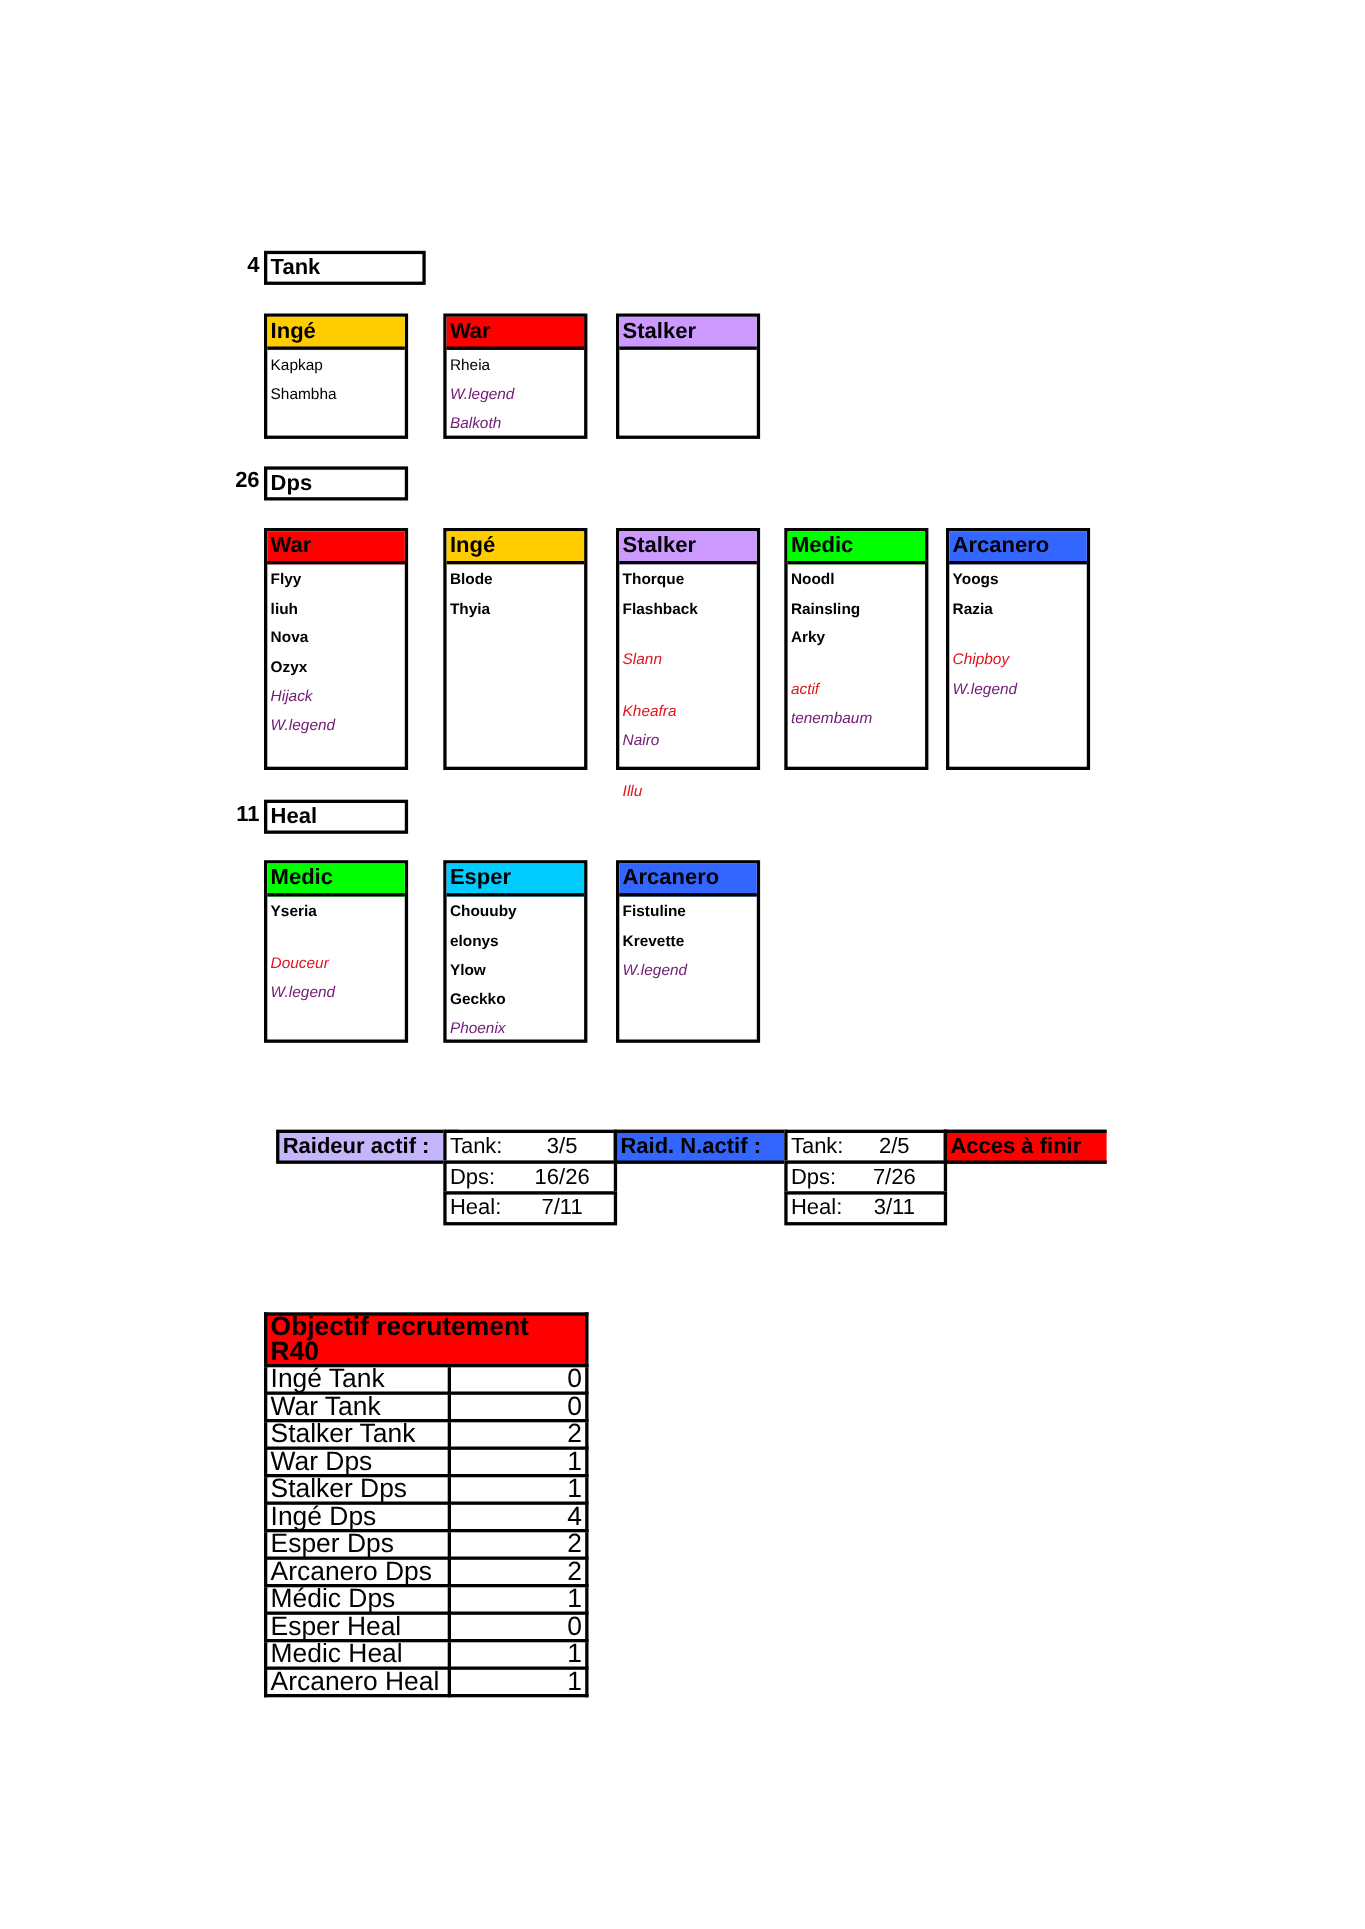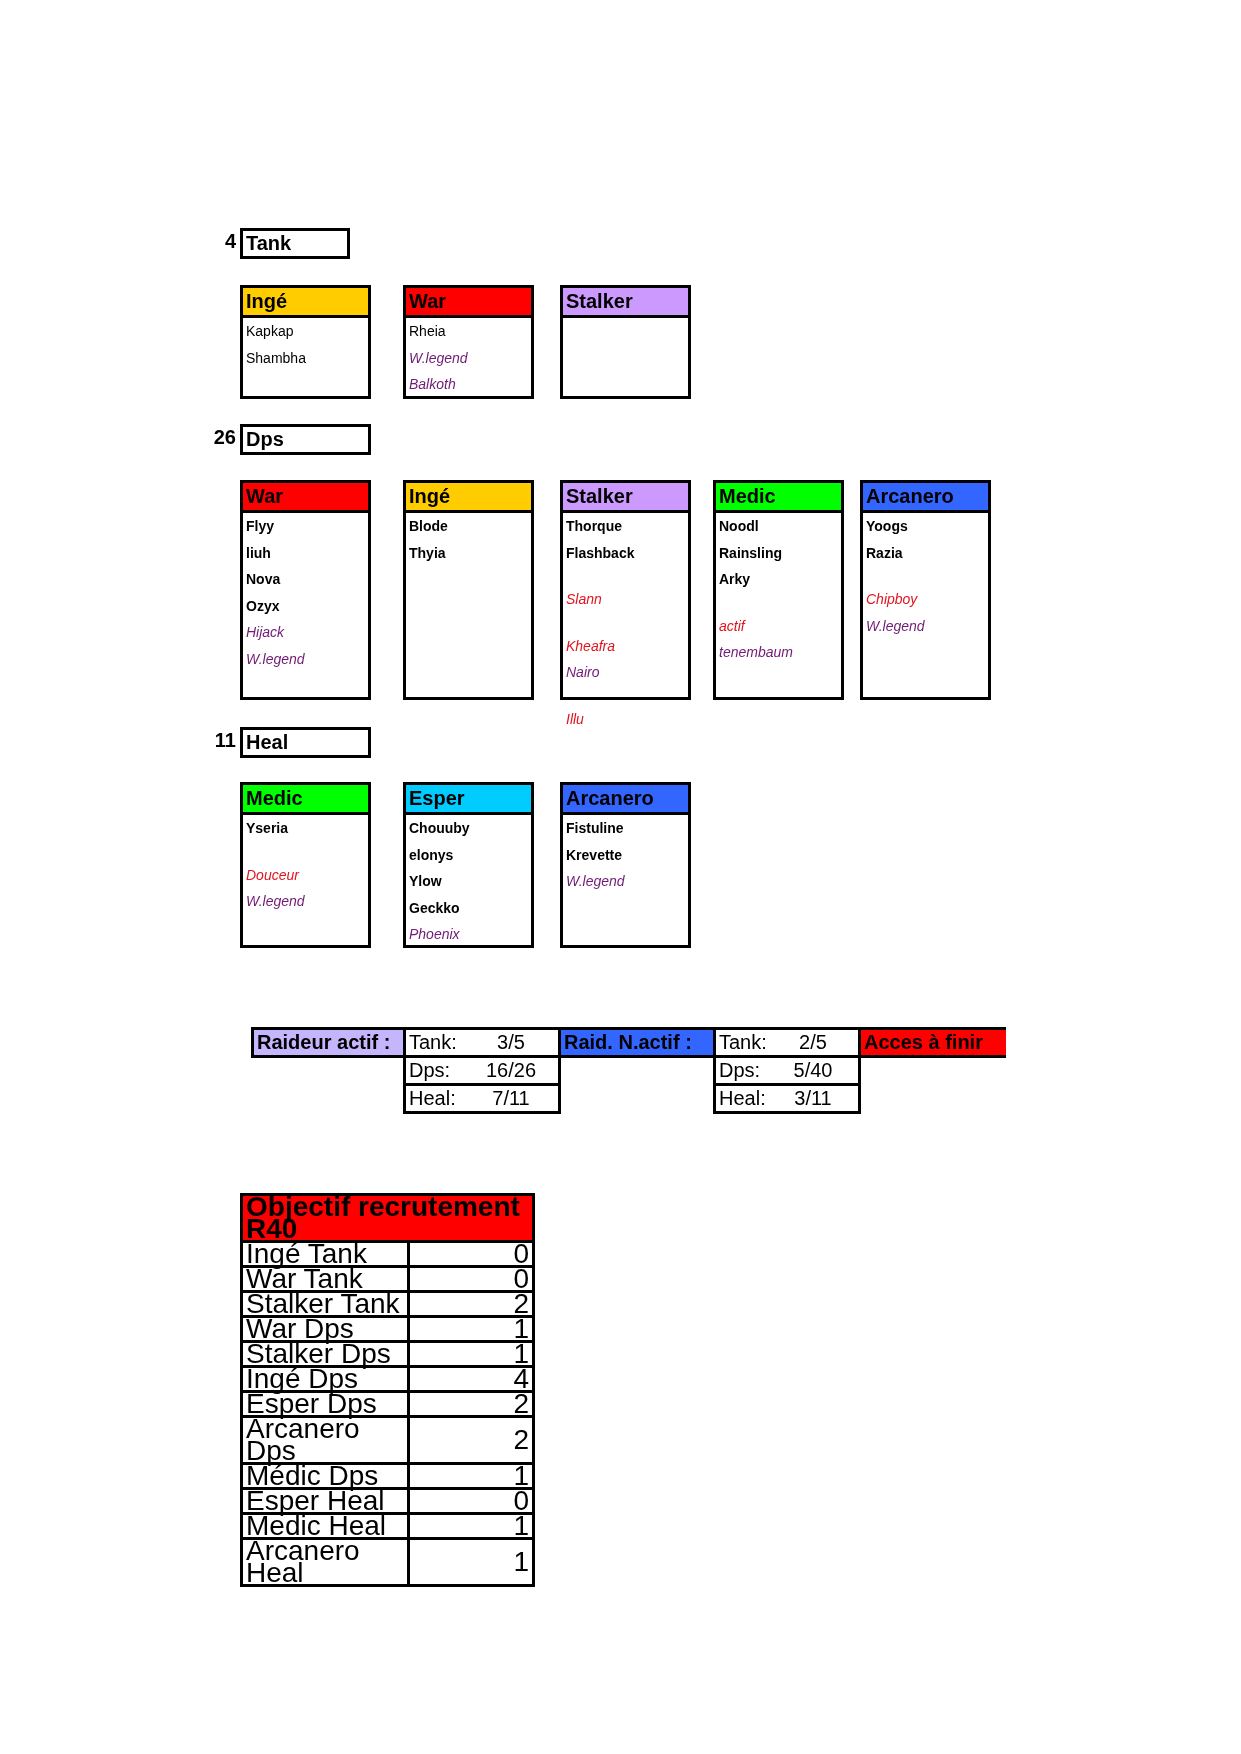--- a/index.html
+++ b/index.html
@@ -14,29 +14,29 @@
                line-height:26px; padding-left:3px; box-sizing:content-box; }
   .card .item { font-size:14px; line-height:26.5px; padding-left:3px; white-space:nowrap; }
   .item.bold { font-weight:bold; }
   .item.red { color:#e0141e; font-style:italic;margin-top:20px; }
   .item.blue { color:#701a75; font-style:italic; }
   .cond { font-family:"Liberation Sans", sans-serif; font-stretch:condensed; }
   .sumcell { border:3px solid #000; height:31px; font-size:20px; line-height:25px; padding-left:3px;
              background:#fff; white-space:nowrap; }
   .sumcell .v { position:absolute; text-align:center; }
   .obj-table { border-collapse:collapse; }
-  .obj-table td { border:3px solid #000; font-size:28px; height:22px; line-height:22px; padding:0 3px; }
+  .obj-table td { border:3px solid #000; font-size:24px; height:22px; line-height:22px; padding:0 3px; }
   .obj-table td.num { text-align:right; }
   .obj-hdr { background:#ff0000; font-weight:bold; }
 </style>
 </head>
 <body>
 
 <div class="abs count" style="left:196px;top:230px;">4</div>
-<div class="abs label-box" style="left:240px;top:228px;width:110px;">Tank</div>
+<div class="abs label-box" style="left:240px;top:228px;width:147px;">Tank</div>
 
 <div class="abs card" style="left:240px;top:285px;width:131px;height:114px;">
   <div class="hdr" style="background:#ffcc00">Ingé</div>
   <div class="item">Kapkap</div>
   <div class="item">Shambha</div>
 </div>
 <div class="abs card" style="left:403px;top:285px;width:131px;height:114px;">
   <div class="hdr" style="background:#ff0000">War</div>
   <div class="item">Rheia</div>
   <div class="item blue">W.legend</div>
@@ -126,21 +126,21 @@
   <span class="v" style="left:70px;width:70px;">7/11</span>
 </div>
 
 <div class="abs sumcell cond" style="left:558px;top:1027px;width:158px;background:#3366ff;font-weight:bold;">Raid. N.actif :</div>
 <div class="abs sumcell cond" style="left:713px;top:1027px;width:148px;">
   <span>Tank:</span>
   <span class="v" style="left:62px;width:70px;">2/5</span>
 </div>
 <div class="abs sumcell cond" style="left:713px;top:1055px;width:148px;">
   <span>Dps:</span>
-  <span class="v" style="left:62px;width:70px;">5/40</span>
+  <span class="v" style="left:62px;width:70px;">7/26</span>
 </div>
 <div class="abs sumcell cond" style="left:713px;top:1083px;width:148px;">
   <span>Heal:</span>
   <span class="v" style="left:62px;width:70px;">3/11</span>
 </div>
 
 <div class="abs sumcell cond" style="left:858px;top:1027px;width:148px;background:#ff0000;font-weight:bold;border-right:none;">Acces à finir</div>
 
 <div class="abs" style="left:240px;top:1193px;">
   <table class="obj-table" style="width:295px;">

